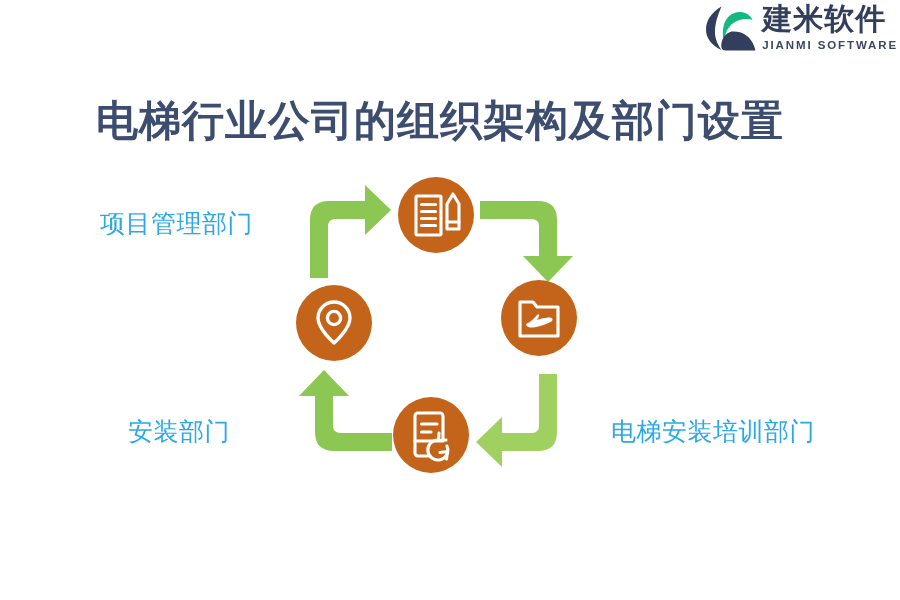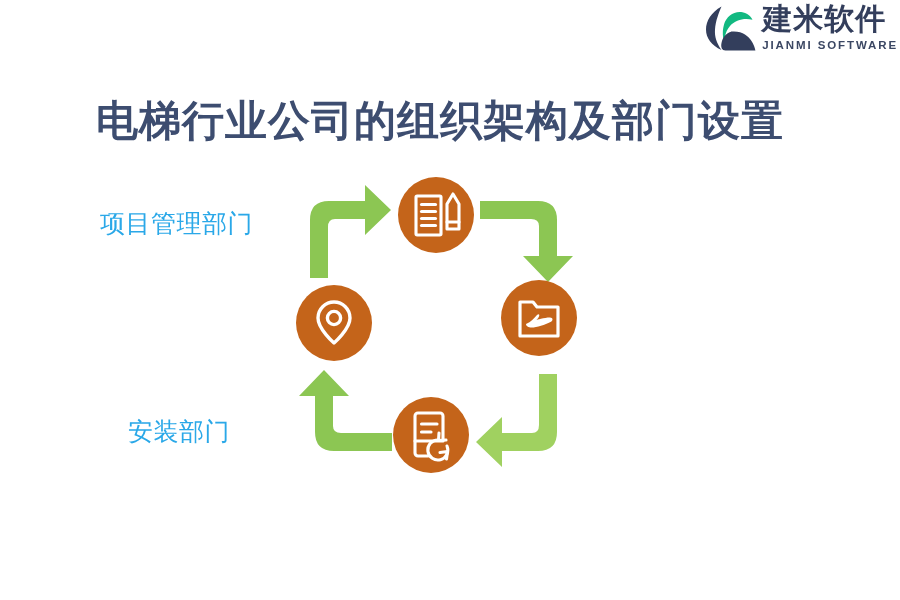--- a/index.html
+++ b/index.html
@@ -118,20 +118,21 @@
     <div class="brand-text">
       <span class="brand-cn">建米软件</span>
       <span class="brand-en">JIANMI SOFTWARE</span>
     </div>
   </div>
 
   <h1 class="page-title">电梯行业公司的组织架构及部门设置</h1>
 
   <div class="dept-label lbl-pm">项目管理部门</div>
   <div class="dept-label lbl-maint">安装部门</div>
+  <div class="dept-label lbl-train">电梯安装培训部门</div>
 
   <div class="cycle">
     <svg viewBox="0 0 298 310">
 
       <g>
         <path d="M22 106
                  L22 48
                  Q22 29 41 29
                  L77 29
                  L77 13

